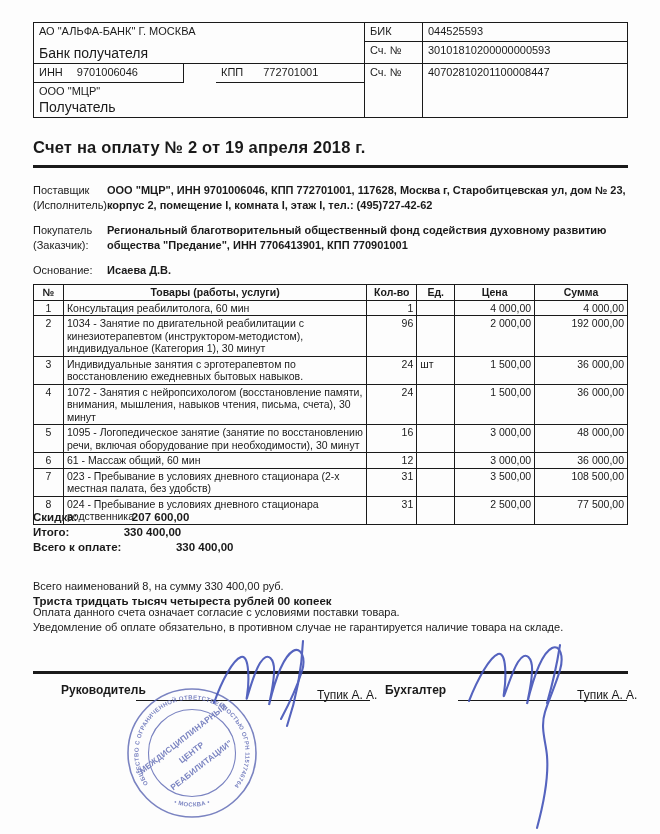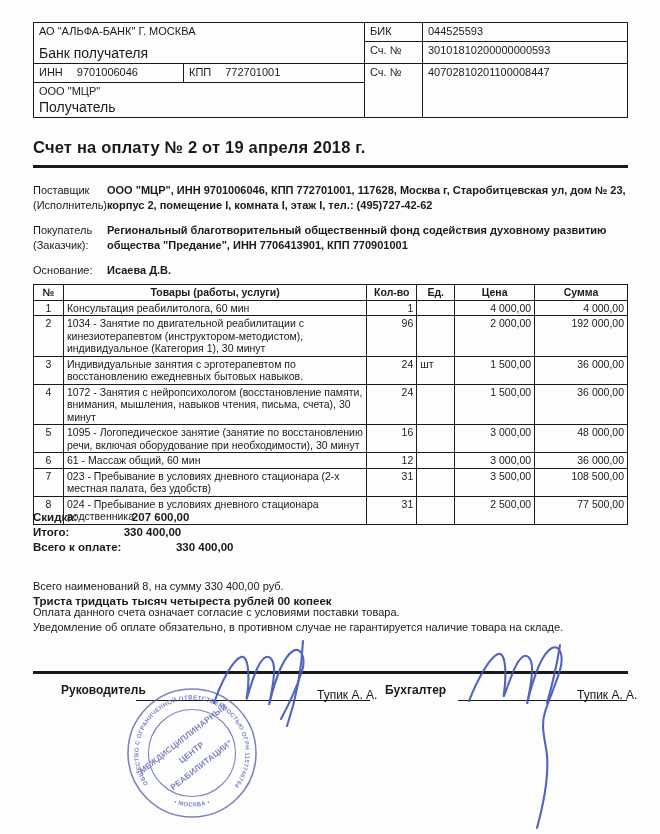--- a/index.html
+++ b/index.html
@@ -18,21 +18,21 @@
   }
   .bank-table > div { box-sizing:border-box; padding:2px 5px; overflow:hidden; }
   .bcell-br { border-right:1px solid #1a1a1a; }
   .bcell-bb { border-bottom:1px solid #1a1a1a; }
   .c-bankname { grid-column:1/3; grid-row:1/3; display:flex; flex-direction:column; justify-content:space-between; }
   .c-bik-l  { grid-column:3; grid-row:1; }
   .c-bik-v  { grid-column:4; grid-row:1; }
   .c-ks-l   { grid-column:3; grid-row:2; }
   .c-ks-v   { grid-column:4; grid-row:2; }
   .c-inn    { grid-column:1; grid-row:3; display:flex; gap:14px; }
-  .c-kpp    { grid-column:2; grid-row:3; display:flex; gap:14px; }
+  .c-kpp    { grid-column:2; grid-row:3; display:flex; gap:20px;margin-left:32px; }
   .c-rs-l   { grid-column:3; grid-row:3/5; }
   .c-rs-v   { grid-column:4; grid-row:3/5; }
   .c-recip  { grid-column:1/3; grid-row:4; display:flex; flex-direction:column; justify-content:space-between; }
   .mini-label { font-size:14px; }
   
   .doc-title { position:absolute; left:33px; top:138px; font-size:16.5px; font-weight:bold; letter-spacing:.2px; }
   .hr-thick { position:absolute; left:33px; width:595px; height:2.5px; background:#1a1a1a; }
   .hr-title { top:165px; }
   .hr-sign  { top:671px; }
   

